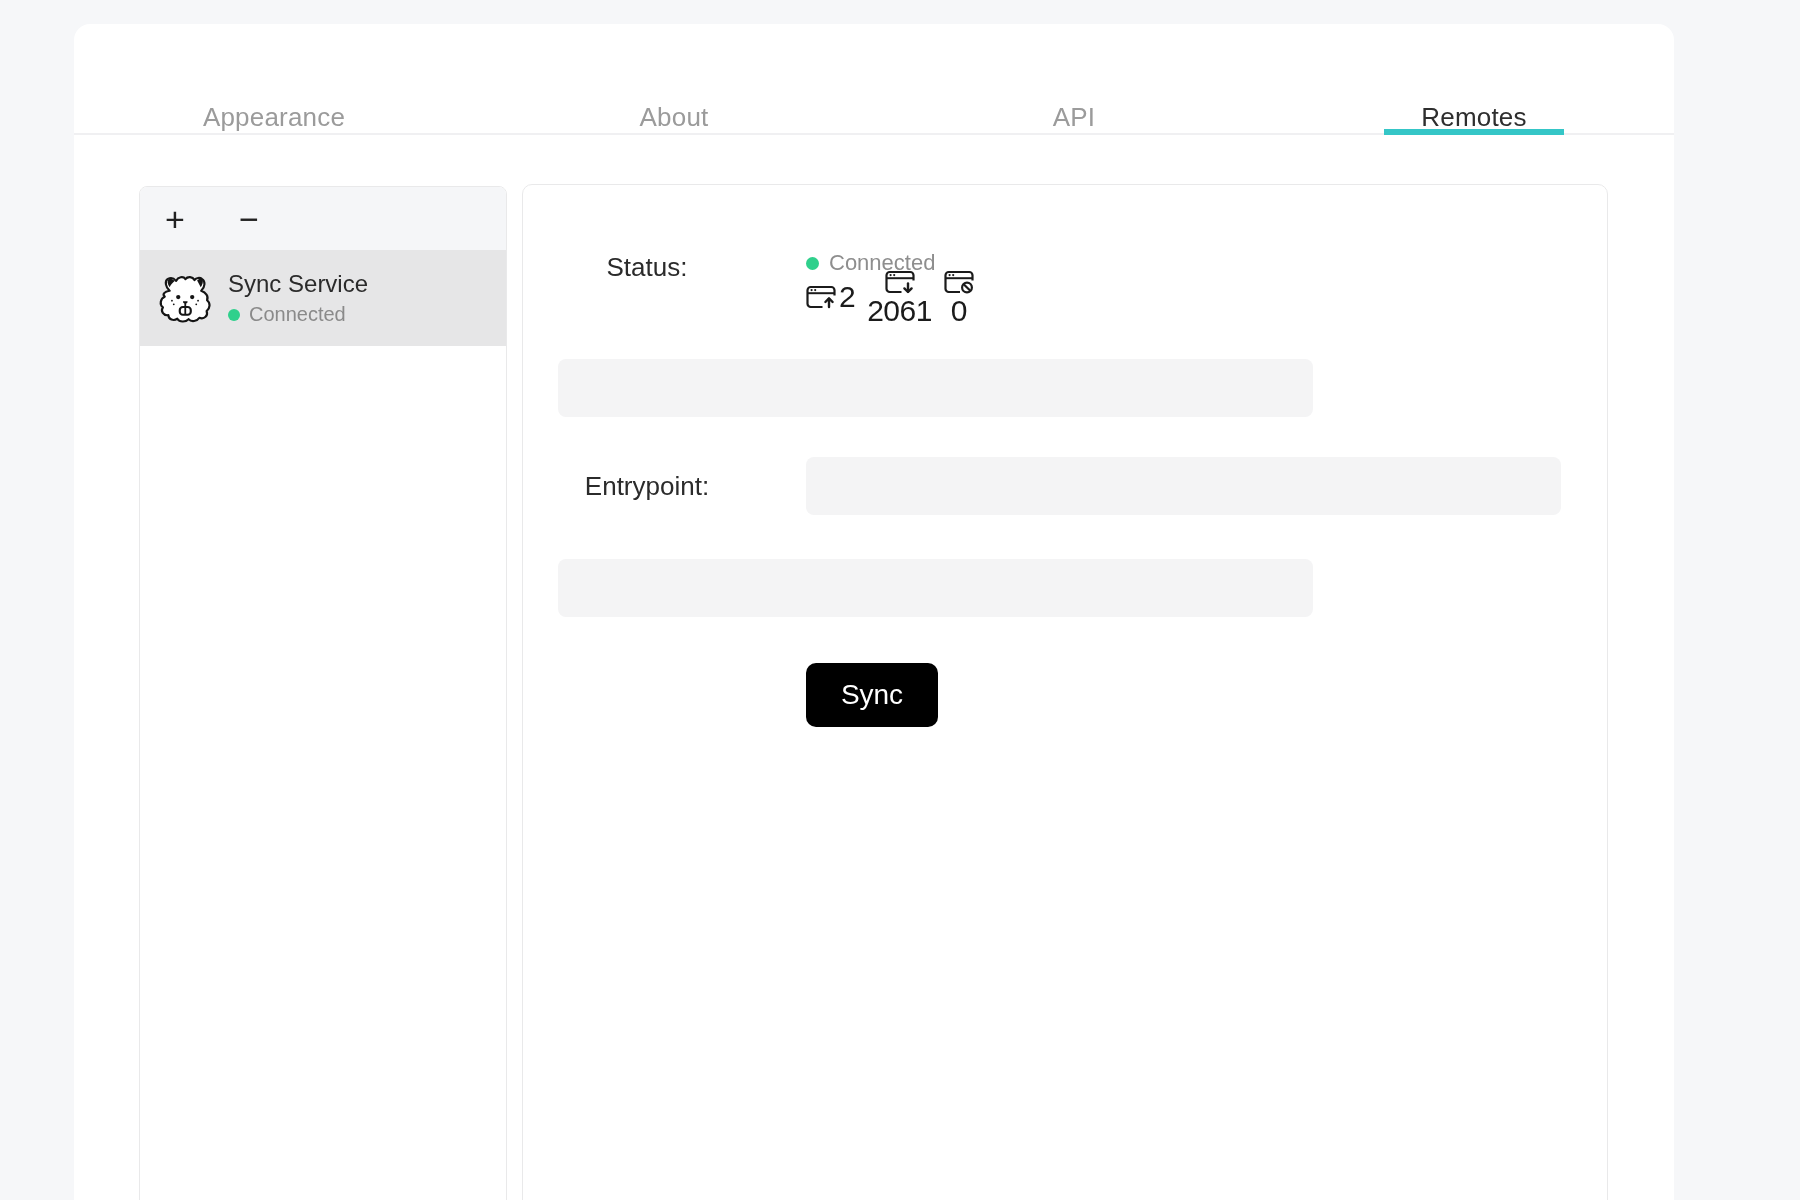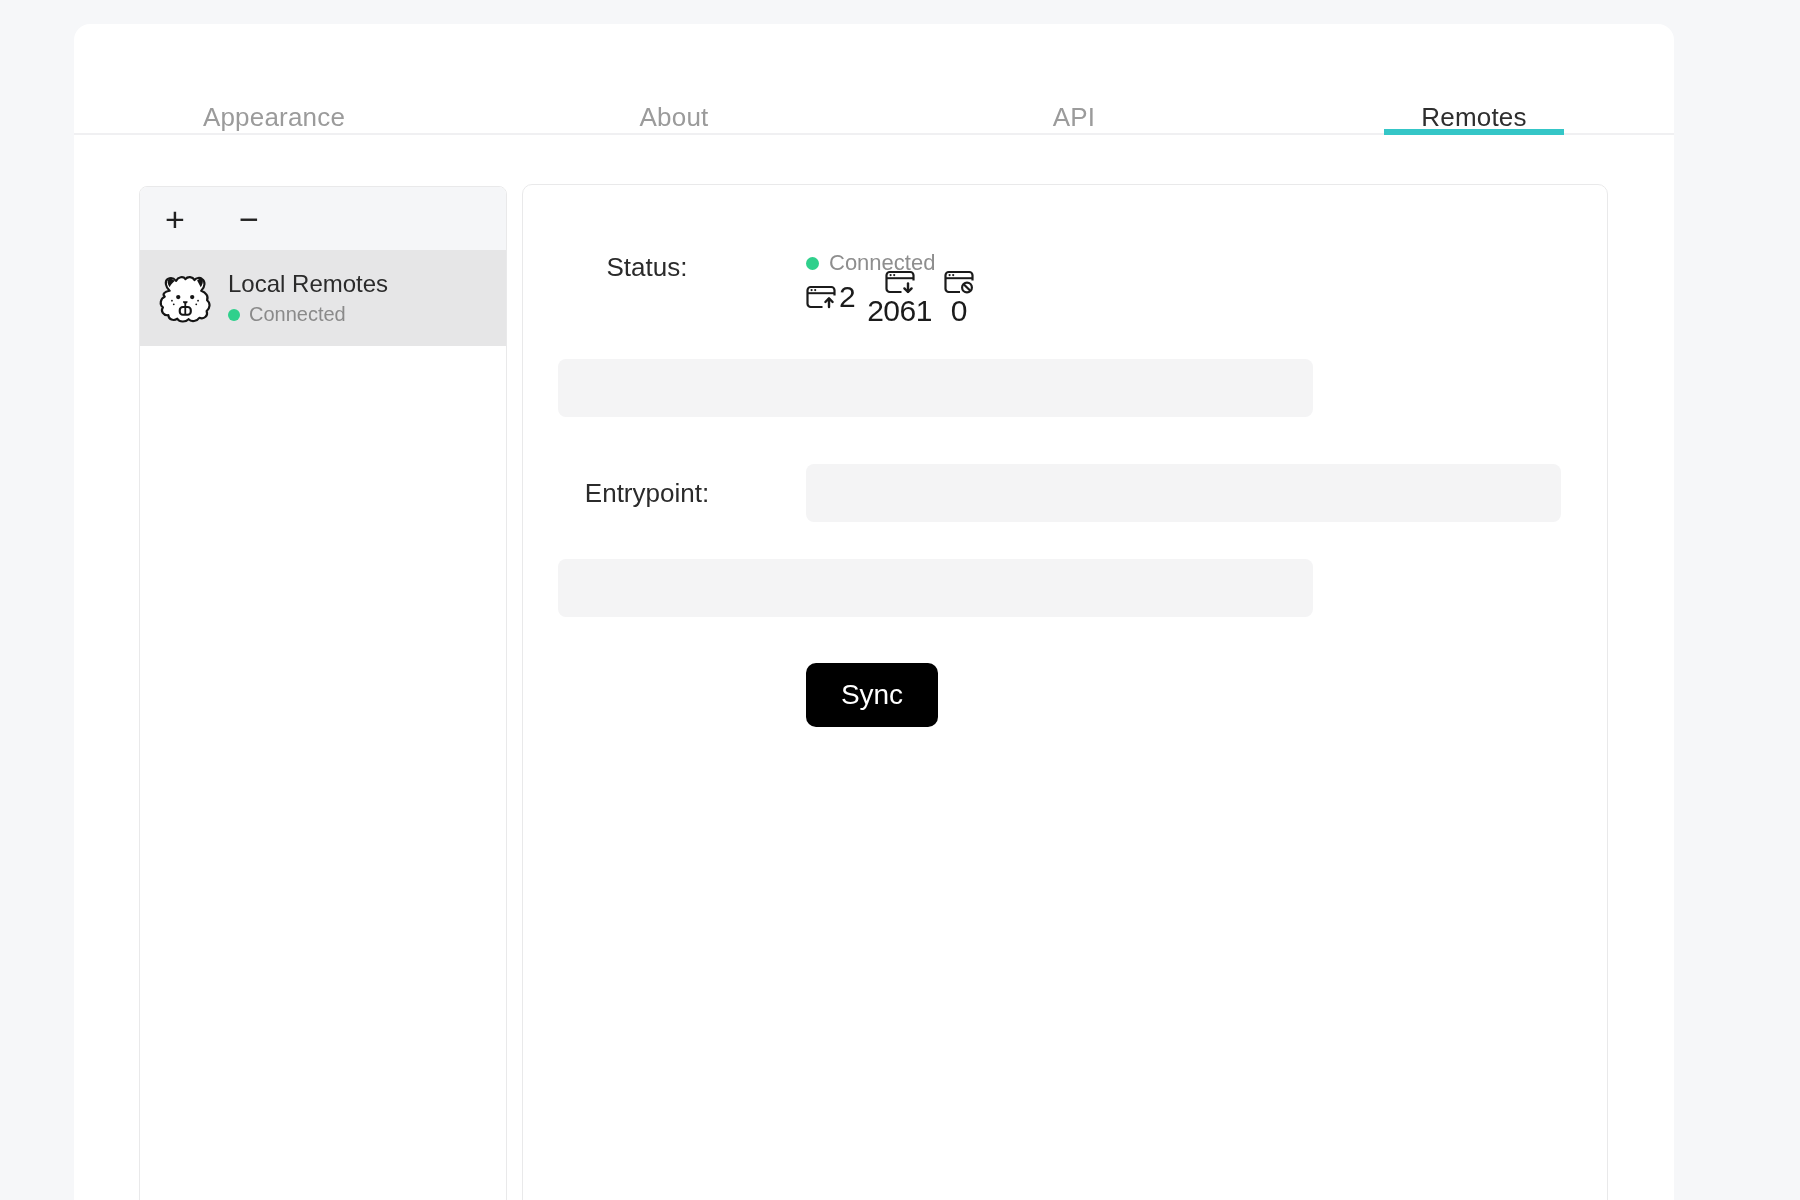--- a/index.html
+++ b/index.html
@@ -119,21 +119,21 @@
   .counter .num {
     font-size:30px;
     color:#1b1b1b;
     letter-spacing:-.5px;
     line-height:28px;
   }
   
   .frow { position:absolute; display:flex; align-items:center; height:58px; width:100%; }
   .frow .plabel { line-height:58px; }
   .row-name { top:174px; }
-  .row-entrypoint { top:279px; }
+  .row-entrypoint { top:272px; }
   .row-token { top:374px; }
   .field-input {
     margin-left:35px;
     width:755px; height:58px;
     background:#f4f4f5;
     border:none;
     border-radius:8px;
     font-size:24px;
     color:#2b2b2b;
     padding:0 18px;
@@ -190,21 +190,21 @@
         <circle cx="15.5" cy="31" r="1" fill="#151515"></circle>
         <circle cx="17.5" cy="35" r="1" fill="#151515"></circle>
         <circle cx="44.5" cy="31" r="1" fill="#151515"></circle>
         <circle cx="42.5" cy="35" r="1" fill="#151515"></circle>
         <path d="M 28,31.5 L 32.6,31.5 C 33.3,32 32.9,33.2 30.3,34.9 C 27.7,33.2 27.3,32 28,31.5 Z" fill="#151515"></path>
         <path d="M 30.3,34.8 L 30.3,38.2" stroke="#151515" stroke-width="2" stroke-linecap="round"></path>
         <rect x="24.2" y="38" width="12.2" height="8.6" rx="3.4" fill="#ffffff" stroke="#151515" stroke-width="2.4"></rect>
         <path d="M 30.3,38.4 L 30.3,46.2" stroke="#151515" stroke-width="2"></path>
       </svg>
       <div class="texts">
-        <div class="remote-title">Local Remotes</div>
+        <div class="remote-title">Sync Service</div>
         <div class="remote-status">
           <span class="dot"></span>
           <span class="txt">Connected</span>
         </div>
       </div>
     </div>
   </div>
 
   <div class="panel">
 

